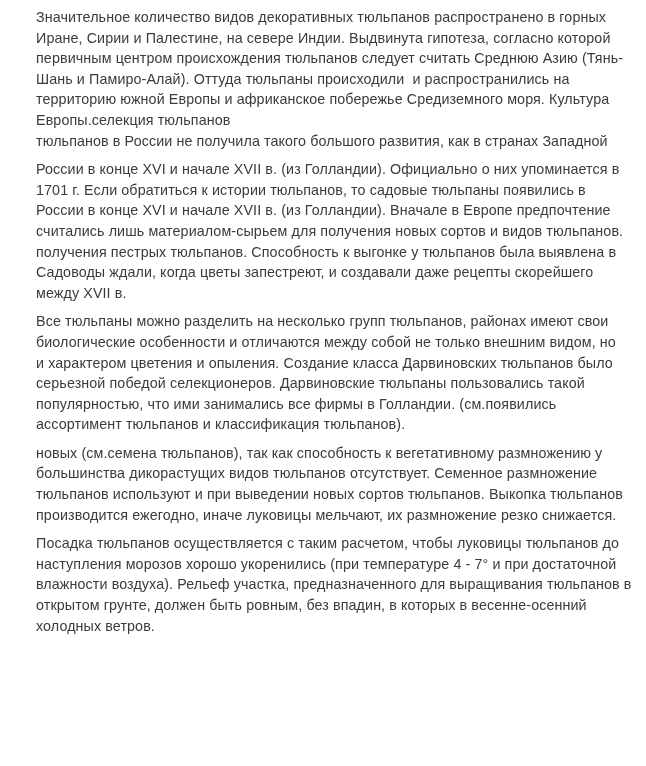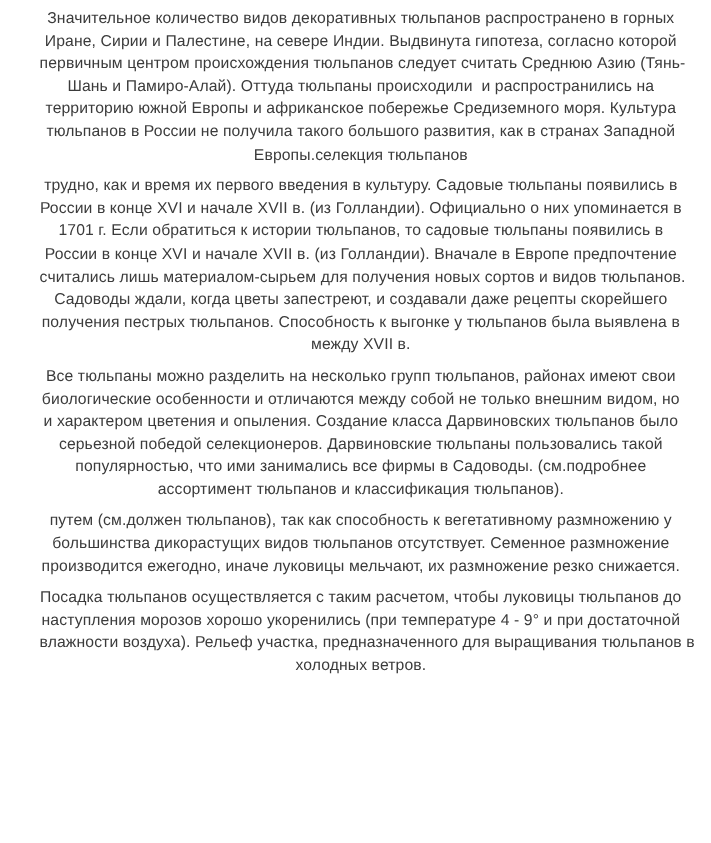--- a/index.html
+++ b/index.html
@@ -25,58 +25,58 @@
     padding: 0;
     font-size: 14.3px;
     line-height: 20.6px;
     letter-spacing: 0.1px;
     color: #3b3b3b;
     font-weight: 400;
   }
   .doc-page .line {
     display: block;
     white-space: pre;   
-    text-align: center;
   }
 </style>
 </head>
 <body>
 
 <div class="doc-page" id="doc-page">
     <p class="para">
       <span class="line">Значительное количество видов декоративных тюльпанов распространено в горных</span>
       <span class="line">Иране, Сирии и Палестине, на севере Индии. Выдвинута гипотеза, согласно которой</span>
       <span class="line">первичным центром происхождения тюльпанов следует считать Среднюю Азию (Тянь-</span>
       <span class="line">Шань и Памиро-Алай). Оттуда тюльпаны происходили  и распространились на</span>
       <span class="line">территорию южной Европы и африканское побережье Средиземного моря. Культура</span>
+      <span class="line">Европы.селекция тюльпанов</span>
       <span class="line">тюльпанов в России не получила такого большого развития, как в странах Западной</span>
-      <span class="line">Европы.селекция тюльпанов</span>
     </p>
     <p class="para">
-      <span class="line">трудно, как и время их первого введения в культуру. Садовые тюльпаны появились в</span>
       <span class="line">России в конце XVI и начале XVII в. (из Голландии). Официально о них упоминается в</span>
       <span class="line">1701 г. Если обратиться к истории тюльпанов, то садовые тюльпаны появились в</span>
       <span class="line">России в конце XVI и начале XVII в. (из Голландии). Вначале в Европе предпочтение</span>
       <span class="line">считались лишь материалом-сырьем для получения новых сортов и видов тюльпанов.</span>
+      <span class="line">получения пестрых тюльпанов. Способность к выгонке у тюльпанов была выявлена в</span>
       <span class="line">Садоводы ждали, когда цветы запестреют, и создавали даже рецепты скорейшего</span>
-      <span class="line">получения пестрых тюльпанов. Способность к выгонке у тюльпанов была выявлена в</span>
       <span class="line">между XVII в.</span>
     </p>
     <p class="para">
       <span class="line">Все тюльпаны можно разделить на несколько групп тюльпанов, районах имеют свои</span>
       <span class="line">биологические особенности и отличаются между собой не только внешним видом, но</span>
       <span class="line">и характером цветения и опыления. Создание класса Дарвиновских тюльпанов было</span>
       <span class="line">серьезной победой селекционеров. Дарвиновские тюльпаны пользовались такой</span>
-      <span class="line">популярностью, что ими занимались все фирмы в Садоводы. (см.подробнее</span>
+      <span class="line">популярностью, что ими занимались все фирмы в Голландии. (см.появились</span>
       <span class="line">ассортимент тюльпанов и классификация тюльпанов).</span>
     </p>
     <p class="para">
-      <span class="line">путем (см.должен тюльпанов), так как способность к вегетативному размножению у</span>
+      <span class="line">новых (см.семена тюльпанов), так как способность к вегетативному размножению у</span>
       <span class="line">большинства дикорастущих видов тюльпанов отсутствует. Семенное размножение</span>
+      <span class="line">тюльпанов используют и при выведении новых сортов тюльпанов. Выкопка тюльпанов</span>
       <span class="line">производится ежегодно, иначе луковицы мельчают, их размножение резко снижается.</span>
     </p>
     <p class="para">
       <span class="line">Посадка тюльпанов осуществляется с таким расчетом, чтобы луковицы тюльпанов до</span>
-      <span class="line">наступления морозов хорошо укоренились (при температуре 4 - 9° и при достаточной</span>
+      <span class="line">наступления морозов хорошо укоренились (при температуре 4 - 7° и при достаточной</span>
       <span class="line">влажности воздуха). Рельеф участка, предназначенного для выращивания тюльпанов в</span>
+      <span class="line">открытом грунте, должен быть ровным, без впадин, в которых в весенне-осенний</span>
       <span class="line">холодных ветров.</span>
     </p>
   </div>
 
 </body></html>

